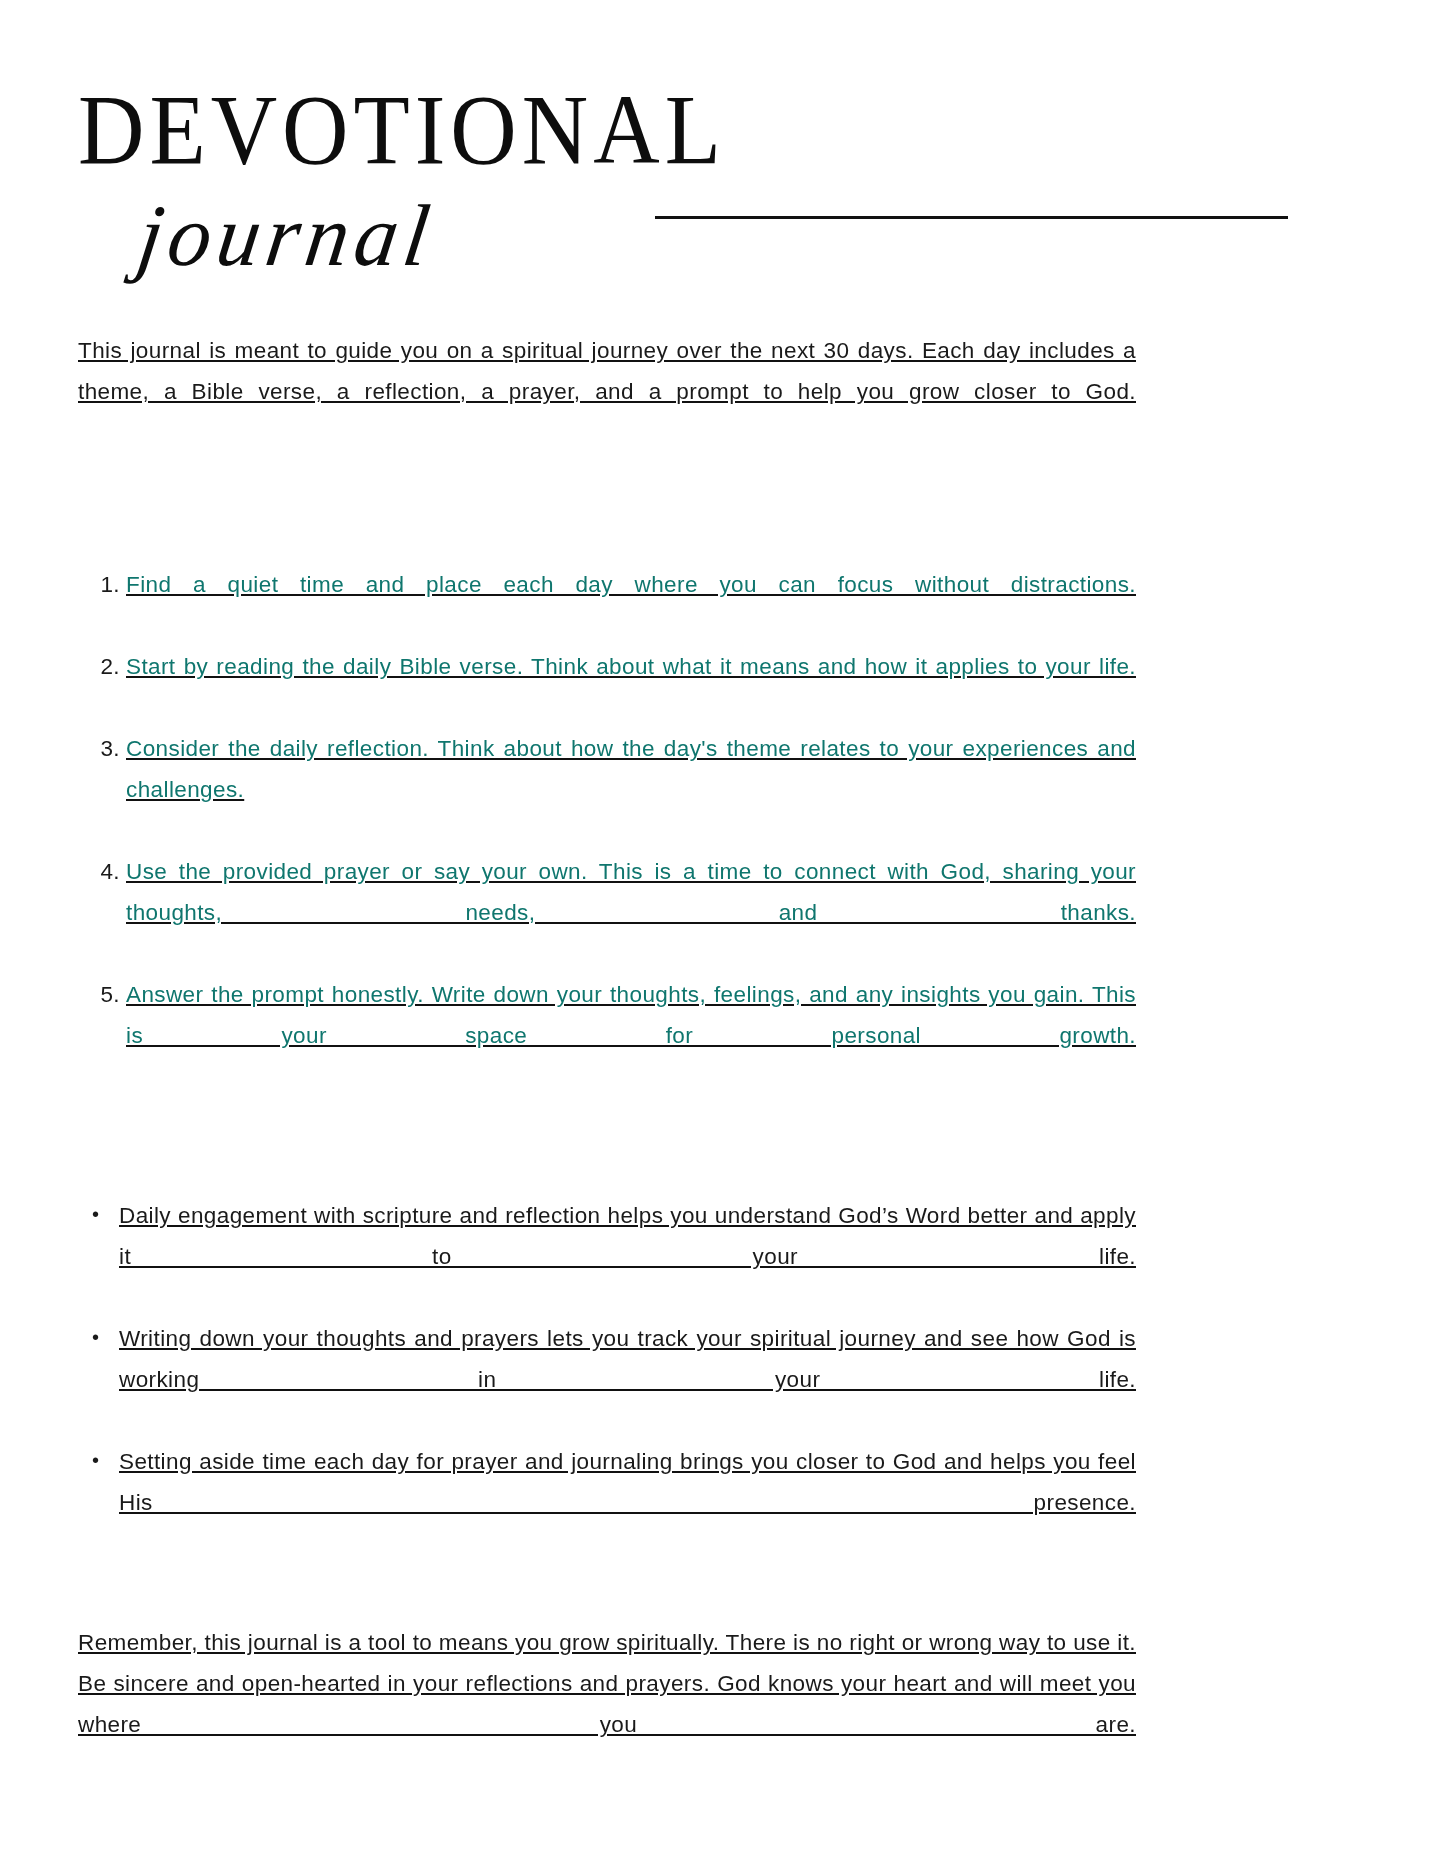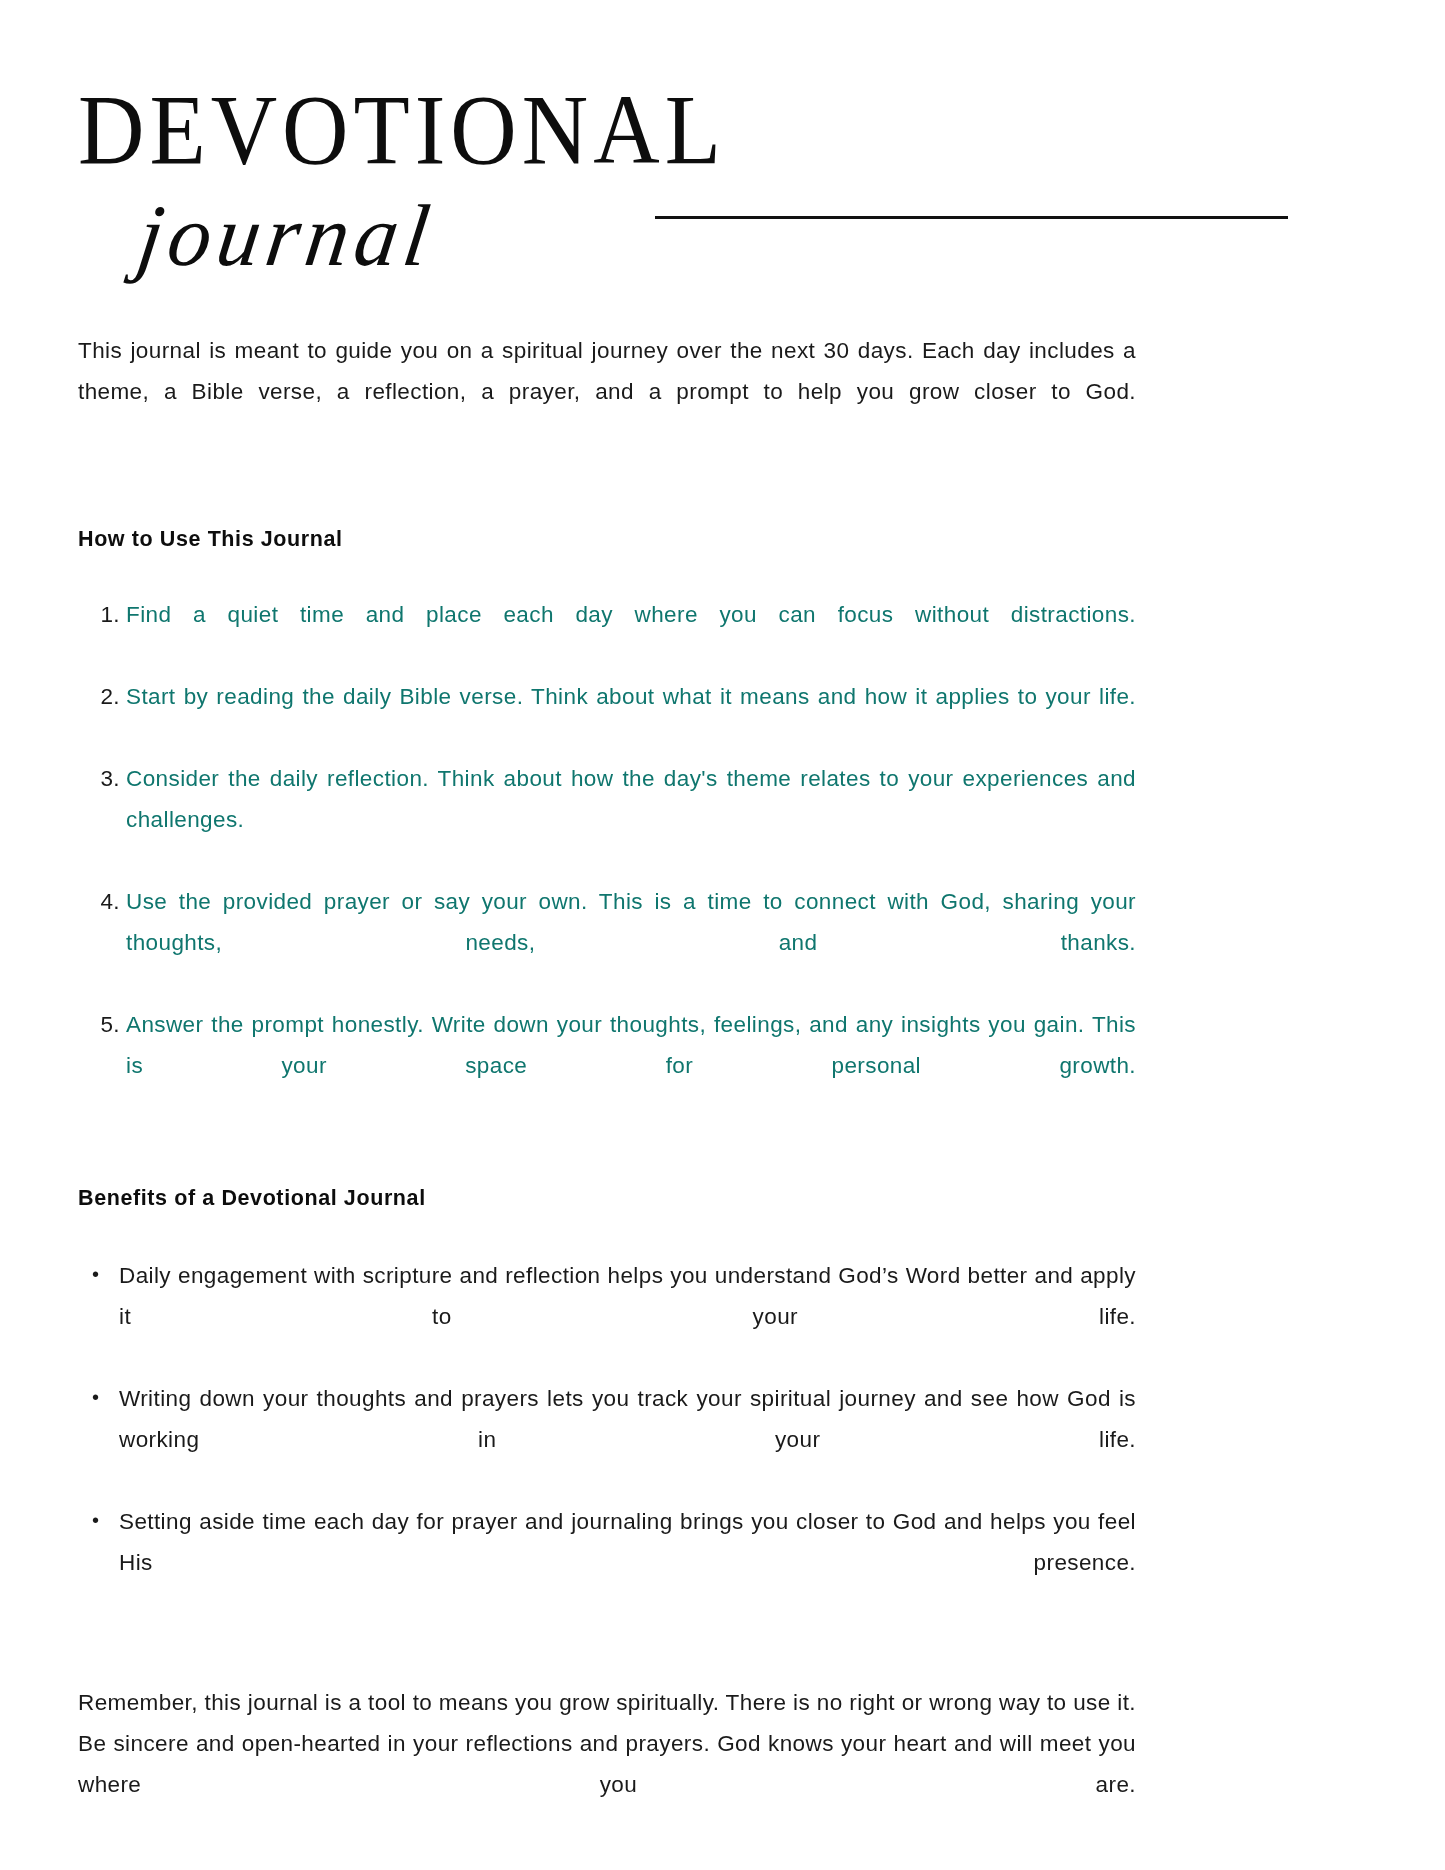--- a/index.html
+++ b/index.html
@@ -72,20 +72,21 @@
     height: 0;
     border-top: 3px solid #111111;
   }
 
   
   .content {
     position: absolute;
     left: 78px;
     top: 330px;
     width: 1058px;
+    text-decoration: underline;
   }
 
   .para {
     font-family: "Liberation Sans", sans-serif;
     font-weight: 300;
     font-size: 22.5px;
     line-height: 41px;
     letter-spacing: 0.4px;
     text-align: justify;
     color: #1a1a1a;
@@ -185,35 +186,33 @@
     <div class="title-script">journal</div>
     <div class="masthead-rule"></div>
   </div>
 
   <div class="content">
 
     <p class="para intro">This journal is meant to guide you on a spiritual journey over the next 30 days. Each day includes a theme, a Bible verse, a reflection, a prayer, and a prompt to help you grow closer to God.</p>
 
     <div class="gap-intro-h1"></div>
 
-    <h2 class="section-heading">How to Use This Journal</h2>
 
     <div class="gap-h1-list"></div>
 
     <ol class="numbered">
       <li>Find a quiet time and place each day where you can focus without distractions.</li>
       <li>Start by reading the daily Bible verse. Think about what it means and how it applies to your life.</li>
       <li>Consider the daily reflection. Think about how the day's theme relates to your experiences and challenges.</li>
       <li>Use the provided prayer or say your own. This is a time to connect with God, sharing your thoughts, needs, and thanks.</li>
       <li>Answer the prompt honestly. Write down your thoughts, feelings, and any insights you gain. This is your space for personal growth.</li>
     </ol>
 
     <div class="gap-list-h2"></div>
 
-    <h2 class="section-heading">Benefits of a Devotional Journal</h2>
 
     <div class="gap-h2-bul"></div>
 
     <ul class="bulleted">
       <li>Daily engagement with scripture and reflection helps you understand God’s Word better and apply it to your life.</li>
       <li>Writing down your thoughts and prayers lets you track your spiritual journey and see how God is working in your life.</li>
       <li>Setting aside time each day for prayer and journaling brings you closer to God and helps you feel His presence.</li>
     </ul>
 
     <div class="gap-bul-out"></div>

